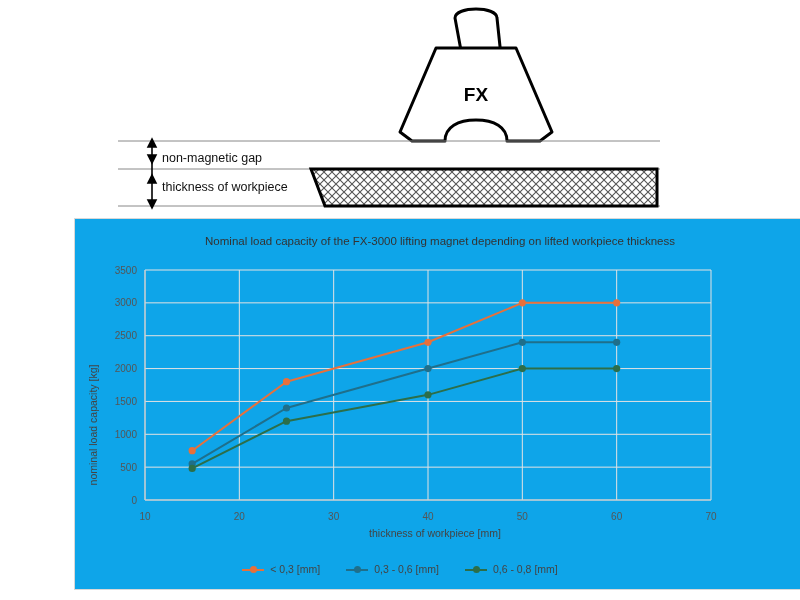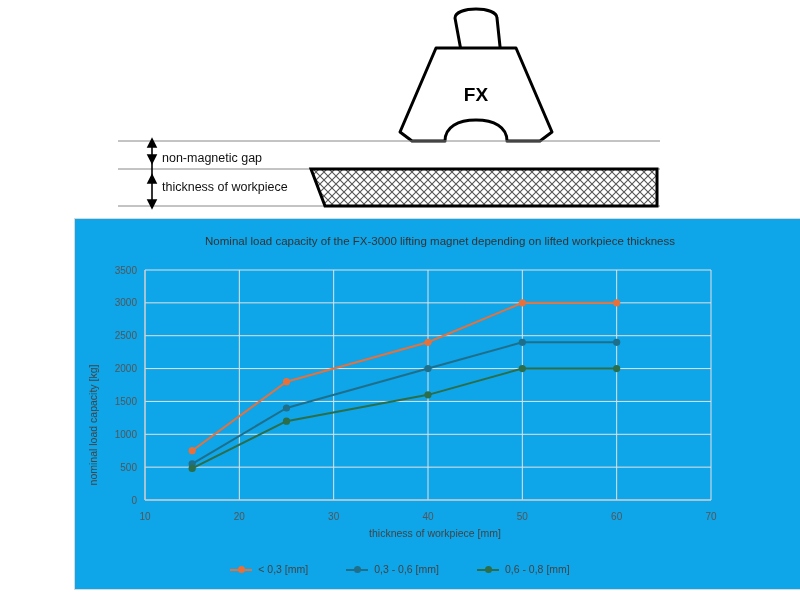--- a/index.html
+++ b/index.html
@@ -82,21 +82,21 @@
 
   
   #legend {
     position: absolute;
     left: 0;
     bottom: 14px;
     width: 650px;
     display: flex;
     justify-content: center;
     align-items: flex-end;
-    gap: 38px;
+    gap: 26px;
   }
   .legend-item {
     display: flex;
     align-items: center;
     gap: 6px;
     font-size: 10.5px;
     color: #444444;
   }
   .legend-marker {
     position: relative;

